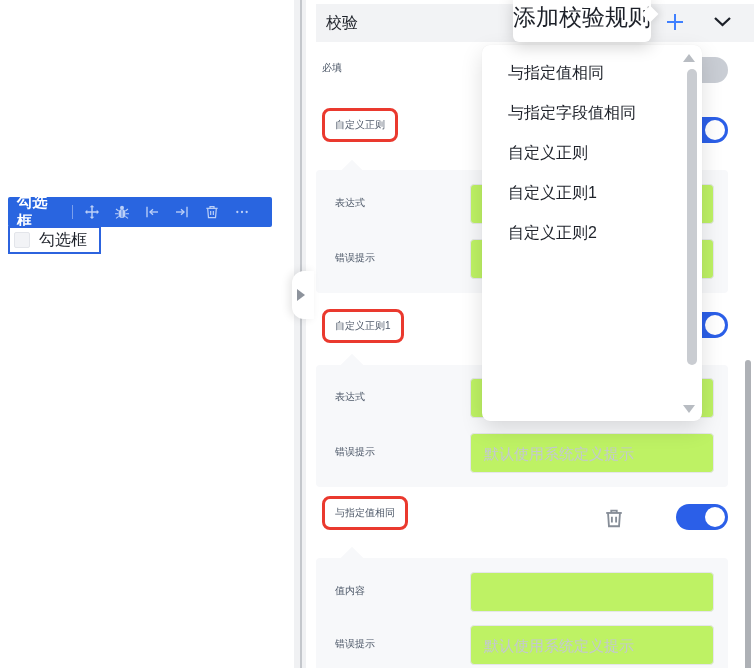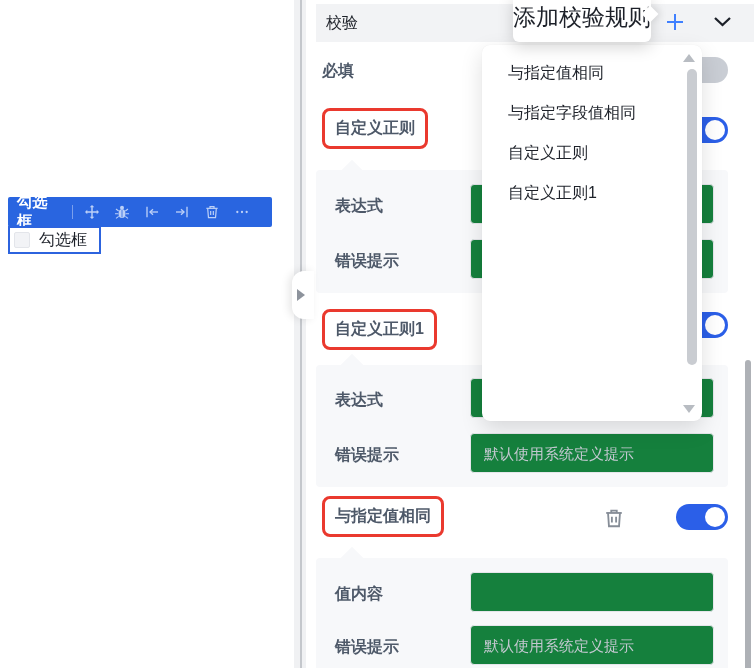--- a/index.html
+++ b/index.html
@@ -38,33 +38,33 @@
     display:flex; align-items:center; cursor:pointer;
   }
   .collapse-arrow { width:0; height:0; border-top:6px solid transparent; border-bottom:6px solid transparent; border-left:8px solid #8d939c; margin-left:5px; }
 
   
   .panel-header { left:316px; top:4px; width:438px; height:38px; background:#f2f3f5; }
   .panel-title { left:326px; top:13px; font-size:16px; font-weight:500; color:#1d2129; }
   .plus-btn { left:663px; top:10px; width:24px; height:24px; display:flex; align-items:center; justify-content:center; cursor:pointer; }
   .chevron-btn { left:711px; top:12px; width:22px; height:20px; display:flex; align-items:center; justify-content:center; cursor:pointer; }
 
-  .field-label { font-size:16px; color:#4e5969; white-space:nowrap;font-weight:bold; }
+  .field-label { font-size:10px; color:#4e5969; white-space:nowrap; }
 
   .red-box {
     border:3px solid #ea392e; border-radius:8px; padding:7px 10px;
     display:inline-flex; align-items:center; background:transparent;
   }
   .red-box .field-label { color:#4e5969; }
 
   .section { background:#f7f8fa; border-radius:4px; width:412px; left:316px; }
   .diamond { width:16px; height:16px; background:#f7f8fa; transform:rotate(45deg); left:344px; }
 
   .input {
-    left:470px; width:244px; height:40px; background:#15803d;
+    left:470px; width:244px; height:40px; background:#bef264;
     border:1px solid #e5e6eb; border-radius:4px; font-size:15px; color:#1d2129;
     padding:0 13px; outline:none; font-family:inherit;
   }
   .input::placeholder { color:#c3c8d0; opacity:1; }
 
   .toggle { width:52px; height:26px; border-radius:13px; cursor:pointer; }
   .toggle.on { background:#2b5fe8; }
   .toggle.off { background:#c9cdd4; }
   .toggle .knob { position:absolute; top:3px; width:20px; height:20px; border-radius:50%; background:#fff; }
   .toggle.on .knob { right:3px; }
@@ -229,20 +229,21 @@
   <div class="abs collapse-tab">
     <span class="collapse-arrow"></span>
   </div>
 
   <div class="abs dropdown">
     <div>
         <div class="dd-item">与指定值相同</div>
         <div class="dd-item">与指定字段值相同</div>
         <div class="dd-item">自定义正则</div>
         <div class="dd-item">自定义正则1</div>
+        <div class="dd-item">自定义正则2</div>
       </div>
     <div class="dd-arrow-up"></div>
     <div class="dd-scroll-thumb"></div>
     <div class="dd-arrow-down"></div>
   </div>
 
   <div class="abs tooltip">
     <span class="tooltip-text">添加校验规则</span>
     <span class="tooltip-arrow"></span>
   </div>

